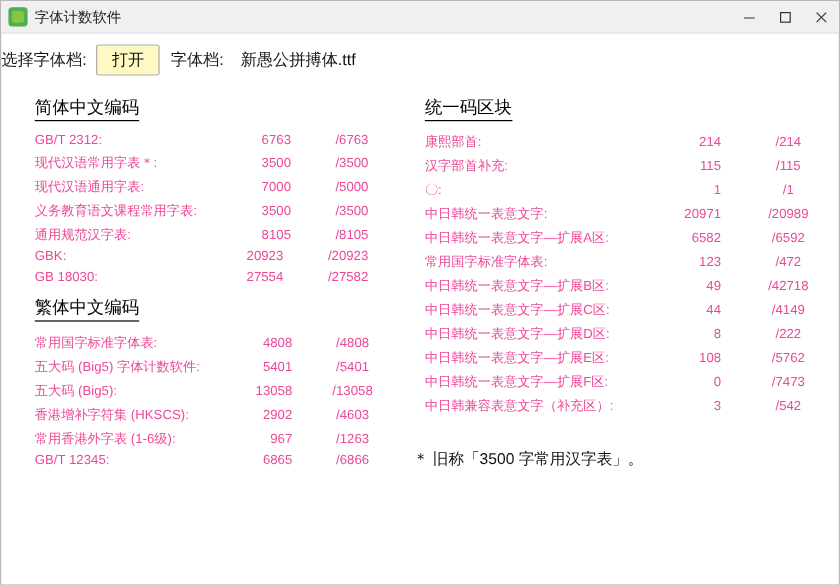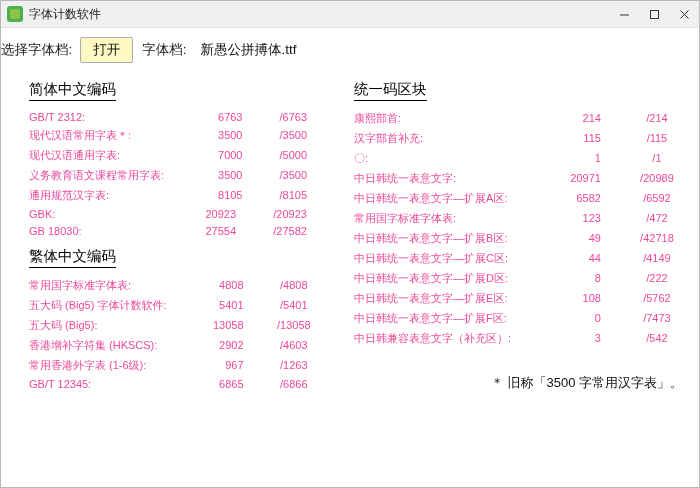--- a/index.html
+++ b/index.html
@@ -155,21 +155,20 @@
     text-align: center;
     padding-left: 8px !important;
   }
   .left .c-count { width: 86px; }
   .left .c-total { width: 80px; }
   .right .c-count { width: 92px; }
   .right .c-total { width: 86px; }
   .footnote {
     font-size: 13px;
     color: #111111;
-    text-align: right;
     padding-right: 16px;
     margin-top: 26px;
     white-space: nowrap;
   }
 </style>
 </head>
 <body>
 
 <div class="window">
 

